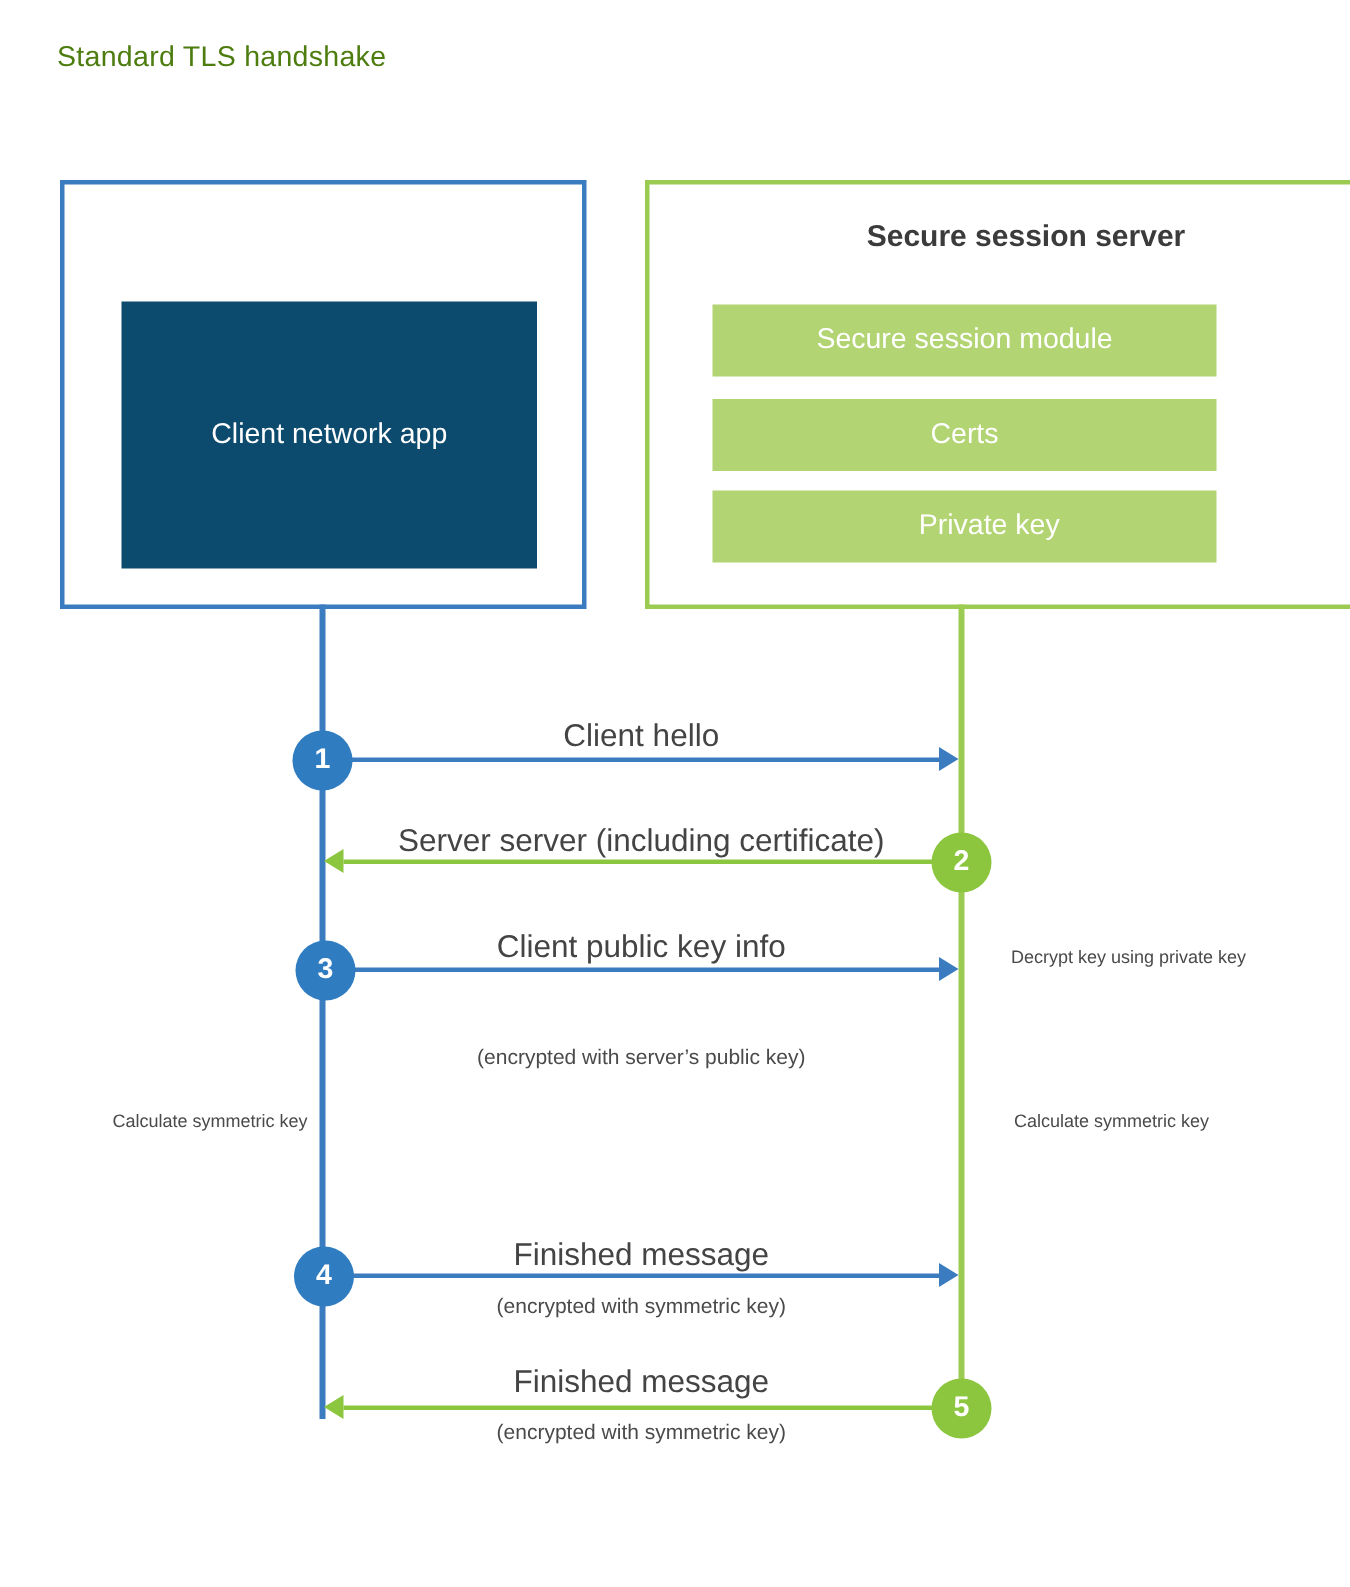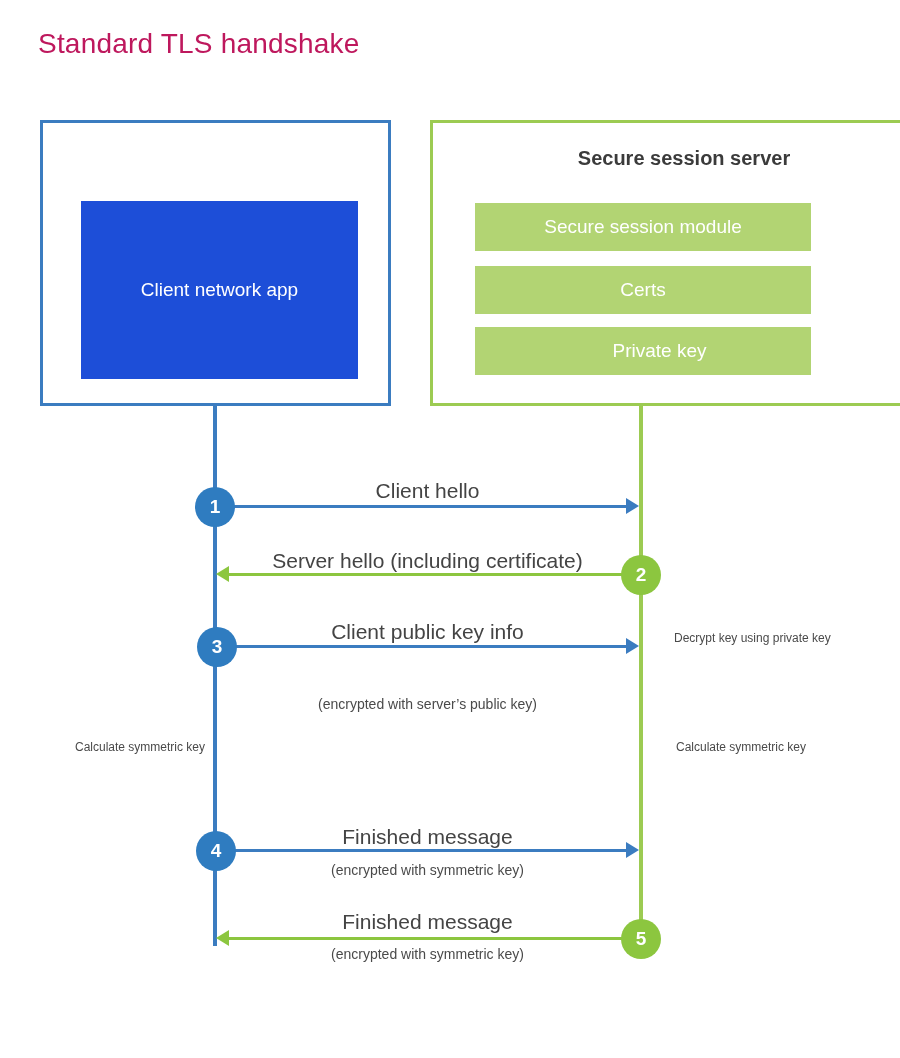--- a/index.html
+++ b/index.html
@@ -13,23 +13,23 @@
     position: relative;
     font-family: "Liberation Sans", sans-serif;
     overflow: hidden;
   }
 
   
   #diagram-title {
     position: absolute;
     left: 38px;
     top: 28px;
-    font-size: 28px;
-    font-weight: 300;
-    color: #be185d;
+    font-size: 19px;
+    font-weight: 300;
+    color: #4d7c0f;
     letter-spacing: 0.2px;
     white-space: nowrap;
   }
 
   
   .panel {
     position: absolute;
     background: #ffffff;
     box-sizing: border-box;
   }
@@ -58,21 +58,21 @@
     color: #3b3b3b;
   }
 
   
   #client-app-block {
     position: absolute;
     left: 38px;
     top: 78px;
     width: 277px;
     height: 178px;
-    background: #1d4ed8;
+    background: #0c4a6e;
     color: #ffffff;
     font-size: 19px;
     font-weight: 300;
     display: flex;
     align-items: center;
     justify-content: center;
     text-align: center;
     line-height: 1.32;
     padding: 0 16px;
     box-sizing: border-box;
@@ -247,21 +247,21 @@
 </div>
 
 <div class="lifeline" id="client-lifeline"></div>
 <div class="lifeline" id="server-lifeline"></div>
 
 <div class="arrow-label" id="label-1">Client hello</div>
 <div class="arrow-line blue" id="arrow-1-line"></div>
 <div class="arrow-head right blue" id="arrow-1-head"></div>
 <div class="step-circle blue" id="step-1">1</div>
 
-<div class="arrow-label" id="label-2">Server hello (including certificate)</div>
+<div class="arrow-label" id="label-2">Server server (including certificate)</div>
 <div class="arrow-line green" id="arrow-2-line"></div>
 <div class="arrow-head left green" id="arrow-2-head"></div>
 <div class="step-circle green" id="step-2">2</div>
 
 <div class="arrow-label" id="label-3">Client public key info</div>
 <div class="arrow-sublabel" id="sublabel-3">(encrypted with server’s public key)</div>
 <div class="arrow-line blue" id="arrow-3-line"></div>
 <div class="arrow-head right blue" id="arrow-3-head"></div>
 <div class="step-circle blue" id="step-3">3</div>
 <div class="side-note" id="note-decrypt">Decrypt key using private key</div>

